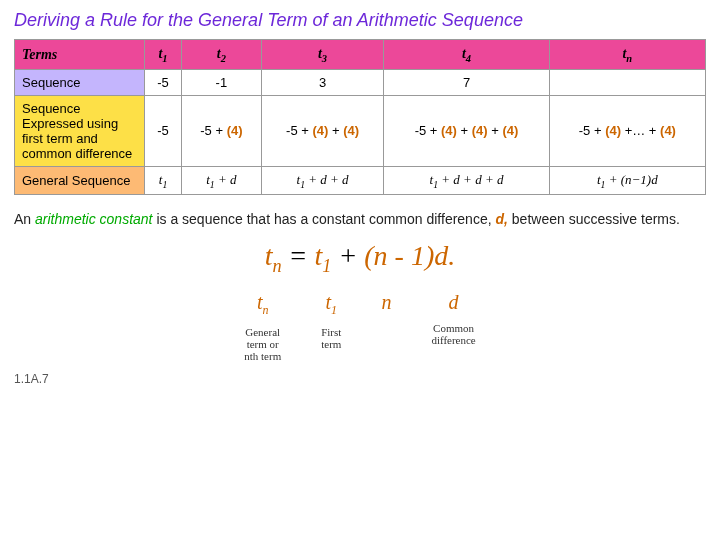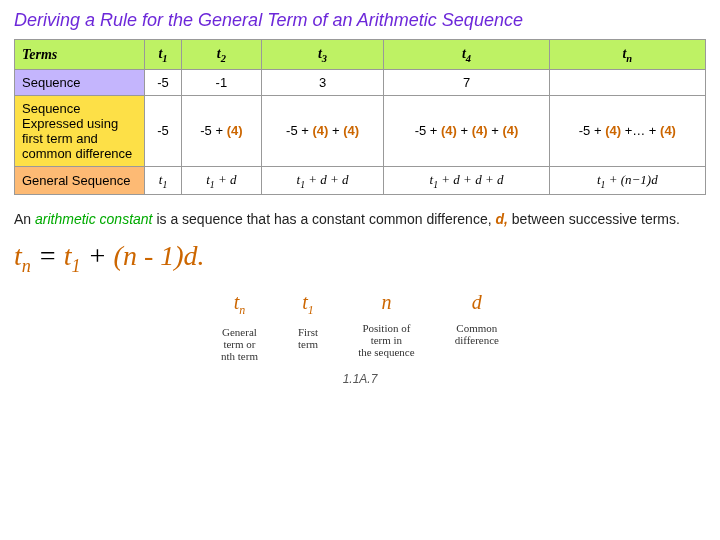--- a/index.html
+++ b/index.html
@@ -33,21 +33,21 @@
       text-align: center;
       vertical-align: middle;
     }
     .main-table .row-label {
       text-align: left;
       background: #c4b5fd;
       font-weight: 500;
       width: 130px;
     }
     .main-table .header-row td {
-      background: #bef264;
+      background: #ec4899;
       font-style: italic;
       font-size: 14px;
       font-weight: bold;
     }
 
     
     .math {
       font-style: italic;
       font-family: "Times New Roman", serif;
     }
@@ -69,21 +69,21 @@
       font-style: italic;
     }
     .description .d-highlight {
       color: #cc6600;
       font-style: italic;
       font-weight: bold;
     }
 
     
     .formula-container {
-      text-align: left;
+      text-align: center;
       margin-bottom: 14px;
     }
     .formula {
       font-size: 28px;
       font-style: italic;
       font-family: "Times New Roman", serif;
       color: #cc6600;
     }
     .formula .black { color: #000; }
     .formula .orange { color: #cc6600; }
@@ -109,25 +109,24 @@
     }
     .legend-item .legend-desc {
       font-size: 11px;
       color: #333;
       margin-top: 8px;
       font-family: Liberation Serif, serif;
     }
 
     
     .footer {
-      text-align: center;
+      text-align: left;
       font-size: 12px;
       color: #555;
       margin-top: 8px;
-      font-style: italic;
     }
 
     
     .seq-expr-row td.row-label {
       background: #fde047;
     }
     .general-seq-row td.row-label {
       background: #fdba74;
     }
   </style>
@@ -192,21 +191,20 @@
   <div class="legend-item">
     <div class="legend-label math">t<sub style="font-size:0.6em;">n</sub></div>
     <div class="legend-desc">General<br>term or<br>nth term</div>
   </div>
   <div class="legend-item">
     <div class="legend-label math">t<sub style="font-size:0.6em;">1</sub></div>
     <div class="legend-desc">First<br>term</div>
   </div>
   <div class="legend-item">
     <div class="legend-label math">n</div>
-    <div class="legend-desc">Position of<br>term in<br>the sequence</div>
   </div>
   <div class="legend-item">
     <div class="legend-label math">d</div>
     <div class="legend-desc">Common<br>difference</div>
   </div>
 </div>
 
 <div class="footer">1.1A.7</div>
 
 </body></html>

